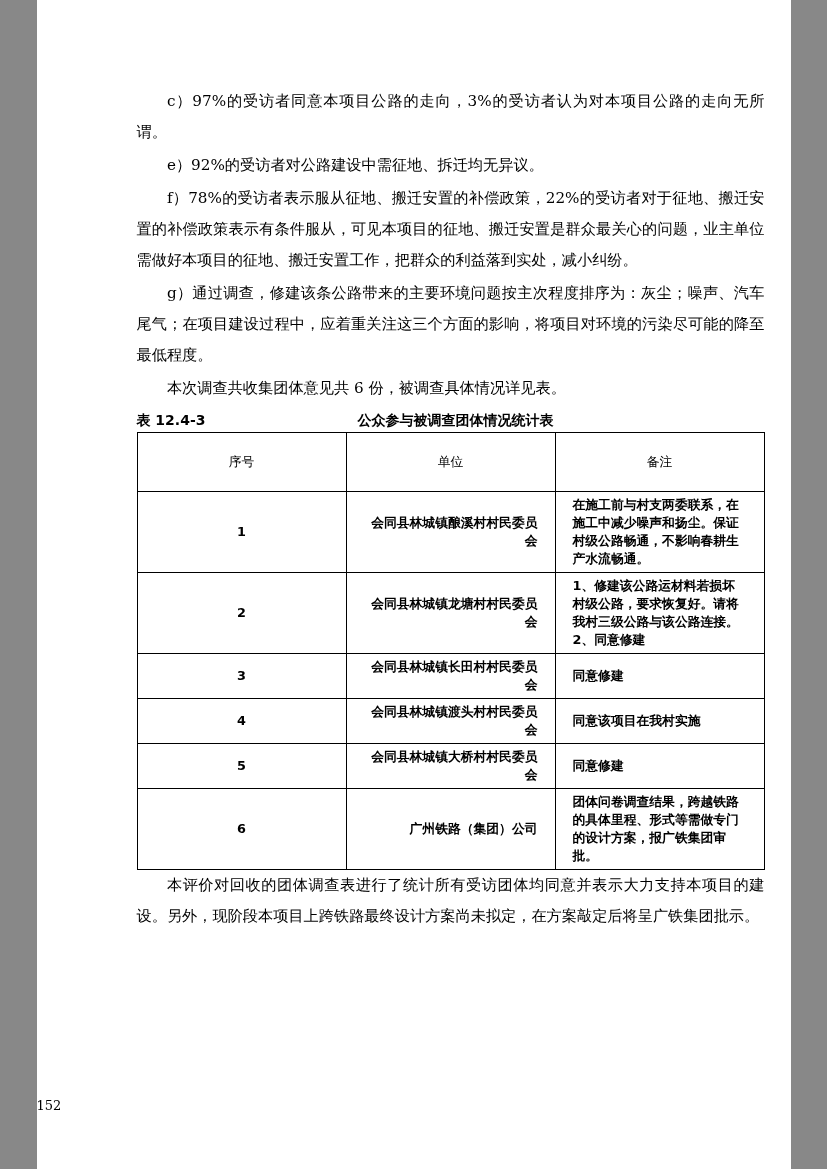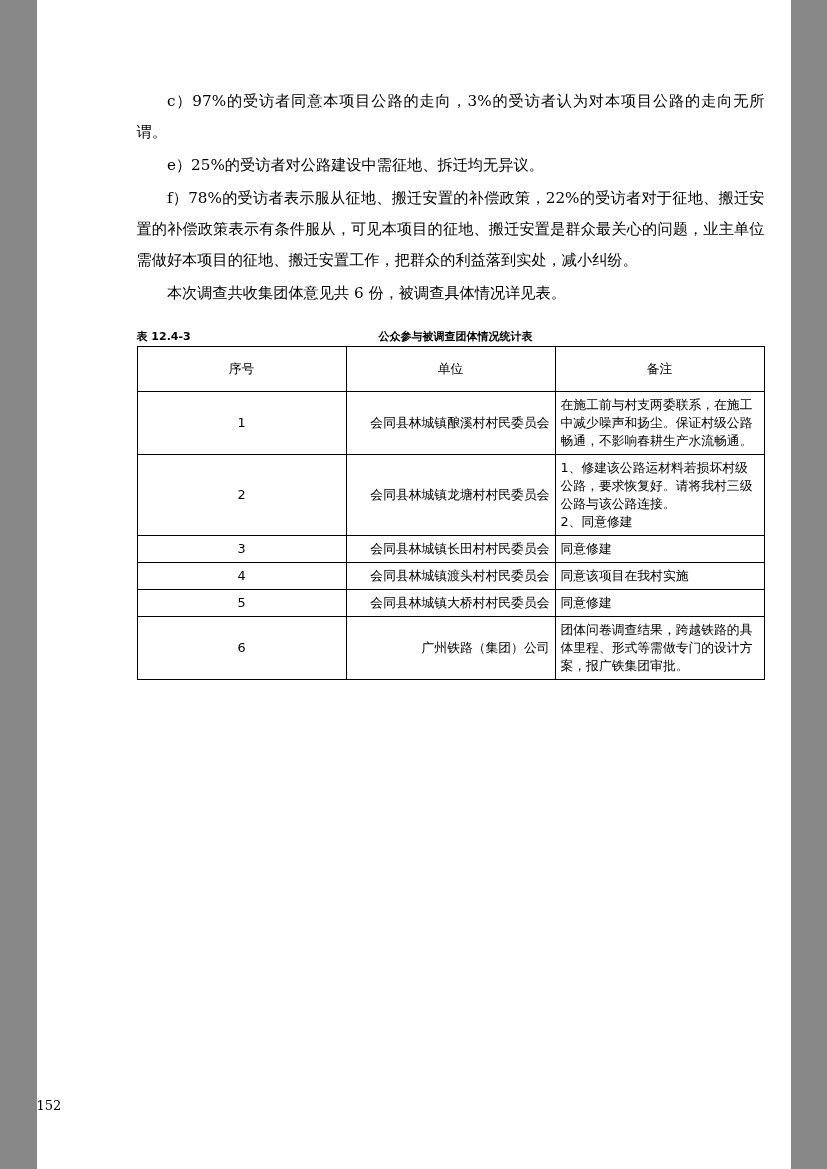--- a/index.html
+++ b/index.html
@@ -36,23 +36,23 @@
   .section-head {
     margin: 6px 0 2px 0;
     font-size: 15.2px;
     line-height: 31px;
     text-indent: 0.6em;
     font-family: "DejaVu Serif", "Liberation Serif", serif;
   }
   .table-caption {
     display: flex;
     align-items: flex-end;
-    font-size: 11px;
+    font-size: 14px;
     font-weight: bold;
-    margin: 20px 0 2px 0;
+    margin: 8px 0 2px 0;
     font-family: "DejaVu Sans", "Liberation Sans", sans-serif;
   }
   .table-caption .cap-num {
     width: 120px;
     flex: 0 0 120px;
     text-align: left;
   }
   .table-caption .cap-title {
     flex: 1 1 auto;
     text-align: center;
@@ -60,28 +60,29 @@
   }
   table.survey {
     border-collapse: collapse;
     width: 628px;
     table-layout: fixed;
     font-size: 12.8px;
     font-family: "DejaVu Sans", "Liberation Sans", sans-serif;
   }
   table.survey th, table.survey td {
     border: 1px solid #000;
-    padding: 4px 5px;
+    padding: 4px 17px;
     vertical-align: middle;
     line-height: 18px;
+    font-weight: bold;
   }
   table.survey th {
     text-align: center;
     font-weight: normal;
-    padding: 13px 4px;
+    padding: 20px 4px;
   }
   table.survey td.c-no {
     text-align: center;
     width: 62px;
   }
   table.survey td.c-unit {
     text-align: right;
     width: 232px;
   }
   table.survey td.c-note {
@@ -100,22 +101,23 @@
     font-family: "DejaVu Serif", "Liberation Serif", serif;
   }
 </style>
 </head>
 <body>
 
 <div class="page">
   <div class="content">
 
     <p class="para">c）97%的受访者同意本项目公路的走向，3%的受访者认为对本项目公路的走向无所谓。</p>
-    <p class="para">e）25%的受访者对公路建设中需征地、拆迁均无异议。</p>
+    <p class="para">e）92%的受访者对公路建设中需征地、拆迁均无异议。</p>
     <p class="para">f）78%的受访者表示服从征地、搬迁安置的补偿政策，22%的受访者对于征地、搬迁安置的补偿政策表示有条件服从，可见本项目的征地、搬迁安置是群众最关心的问题，业主单位需做好本项目的征地、搬迁安置工作，把群众的利益落到实处，减小纠纷。</p>
+    <p class="para">g）通过调查，修建该条公路带来的主要环境问题按主次程度排序为：灰尘；噪声、汽车尾气；在项目建设过程中，应着重关注这三个方面的影响，将项目对环境的污染尽可能的降至最低程度。</p>
 
 
     <p class="para">本次调查共收集团体意见共 6 份，被调查具体情况详见表。</p>
 
     <div class="table-caption">
       <span class="cap-num">表 12.4-3</span>
       <span class="cap-title">公众参与被调查团体情况统计表</span>
     </div>
 
     <table class="survey">
@@ -154,17 +156,18 @@
           <td class="c-note">同意修建</td>
         </tr>
         <tr>
           <td class="c-no">6</td>
           <td class="c-unit">广州铁路（集团）公司</td>
           <td class="c-note">团体问卷调查结果，跨越铁路的具体里程、形式等需做专门的设计方案，报广铁集团审批。</td>
         </tr>
       </tbody>
     </table>
 
+    <p class="para after-table">本评价对回收的团体调查表进行了统计所有受访团体均同意并表示大力支持本项目的建设。另外，现阶段本项目上跨铁路最终设计方案尚未拟定，在方案敲定后将呈广铁集团批示。</p>
 
   </div>
 
   <div class="page-number">152</div>
 </div>
 
 </body></html>

